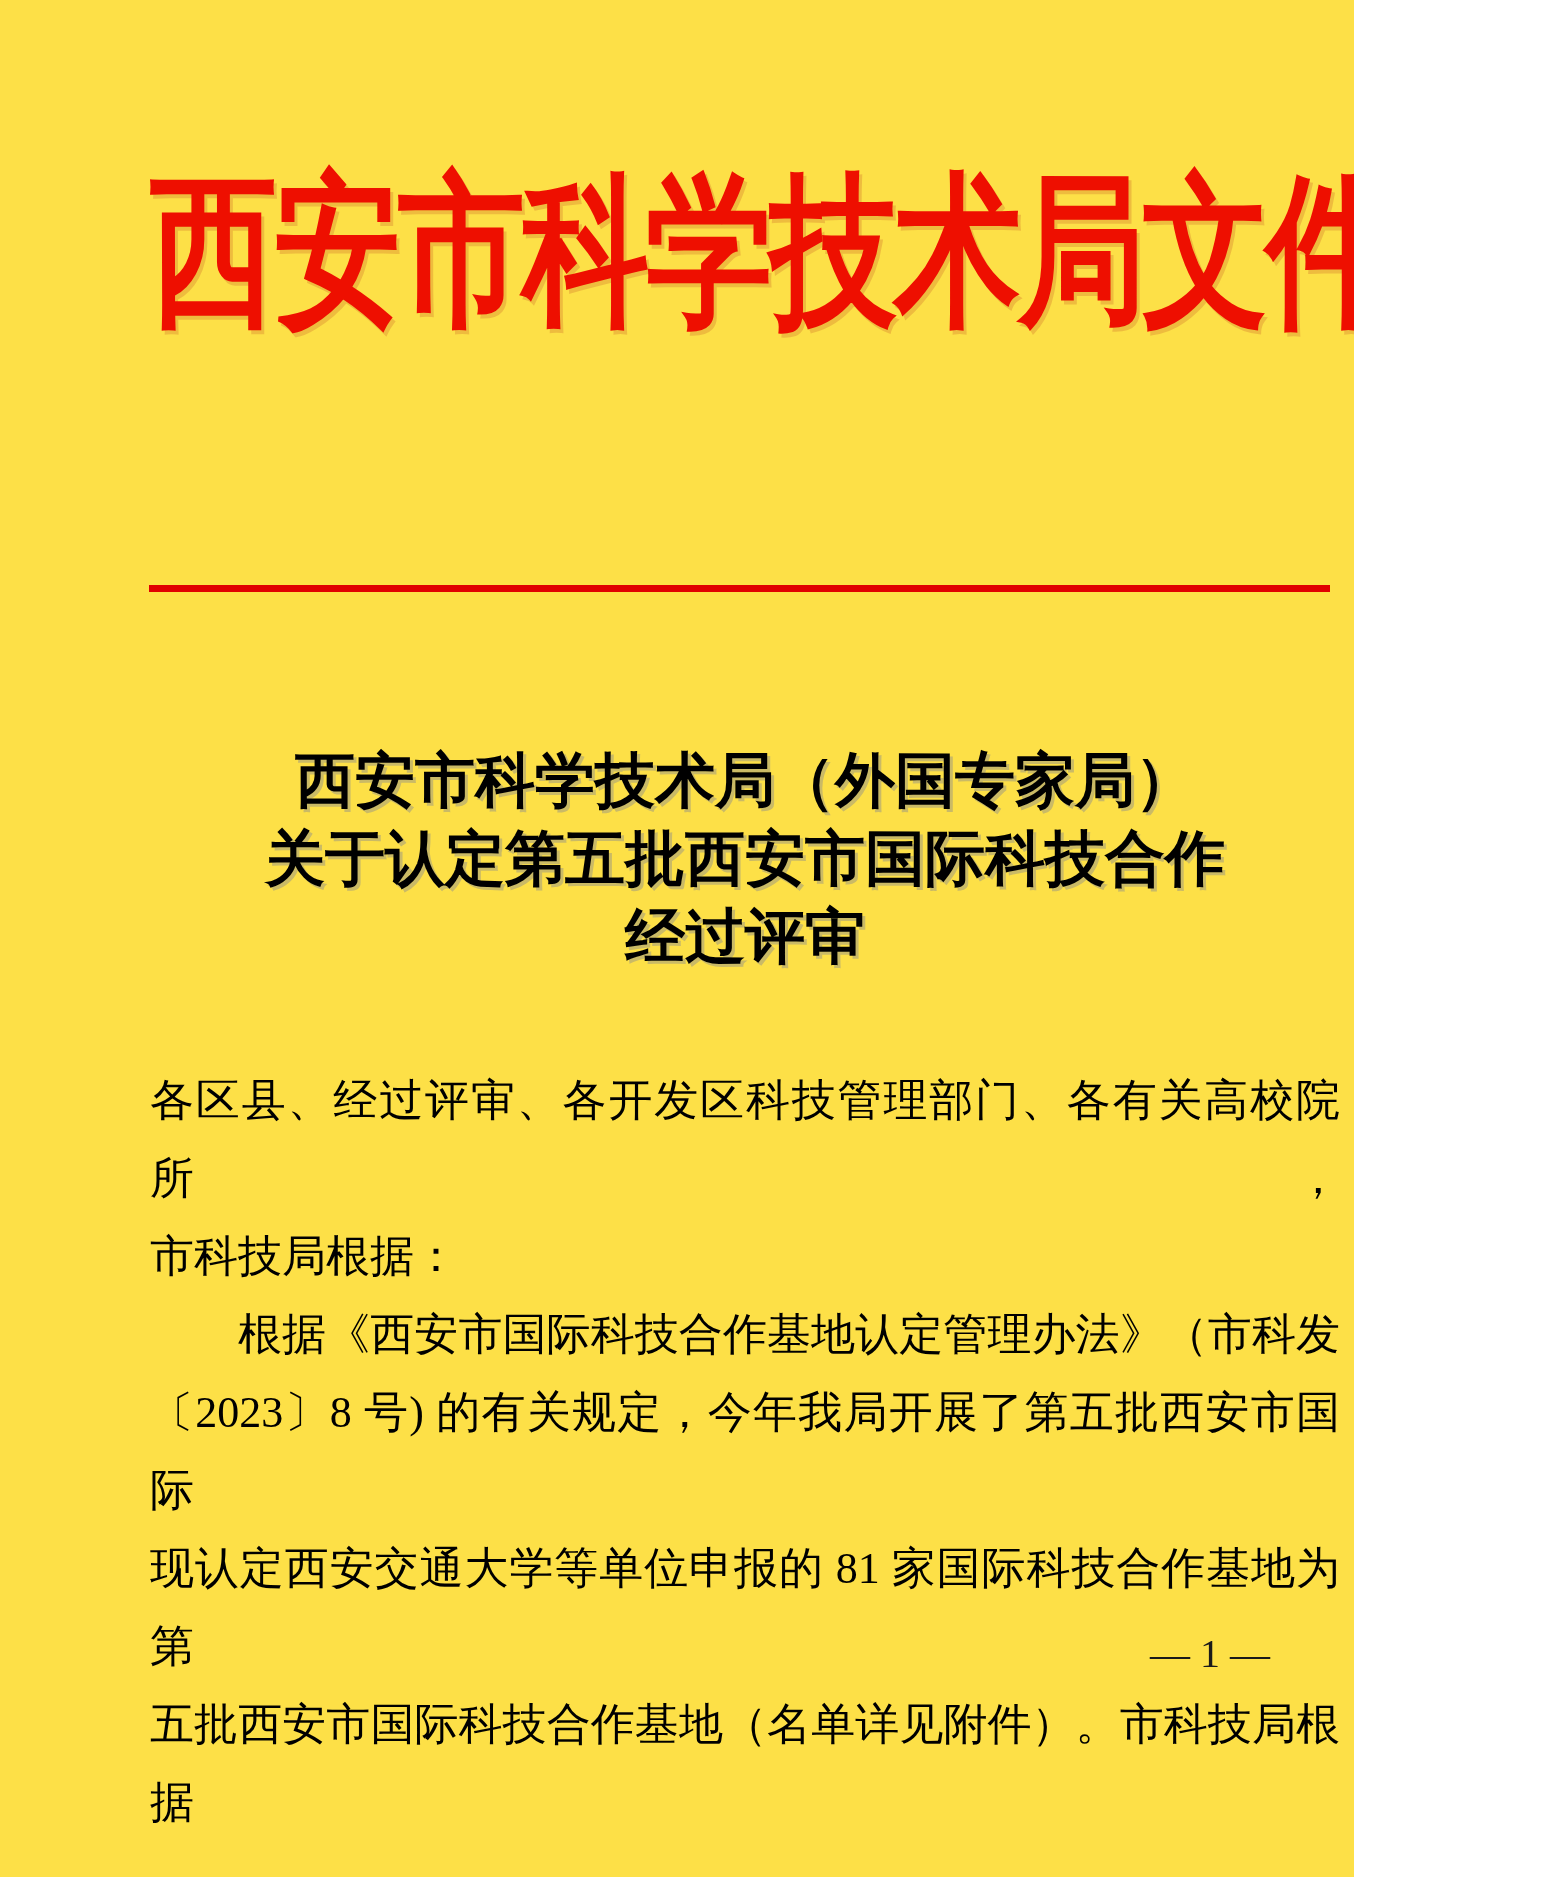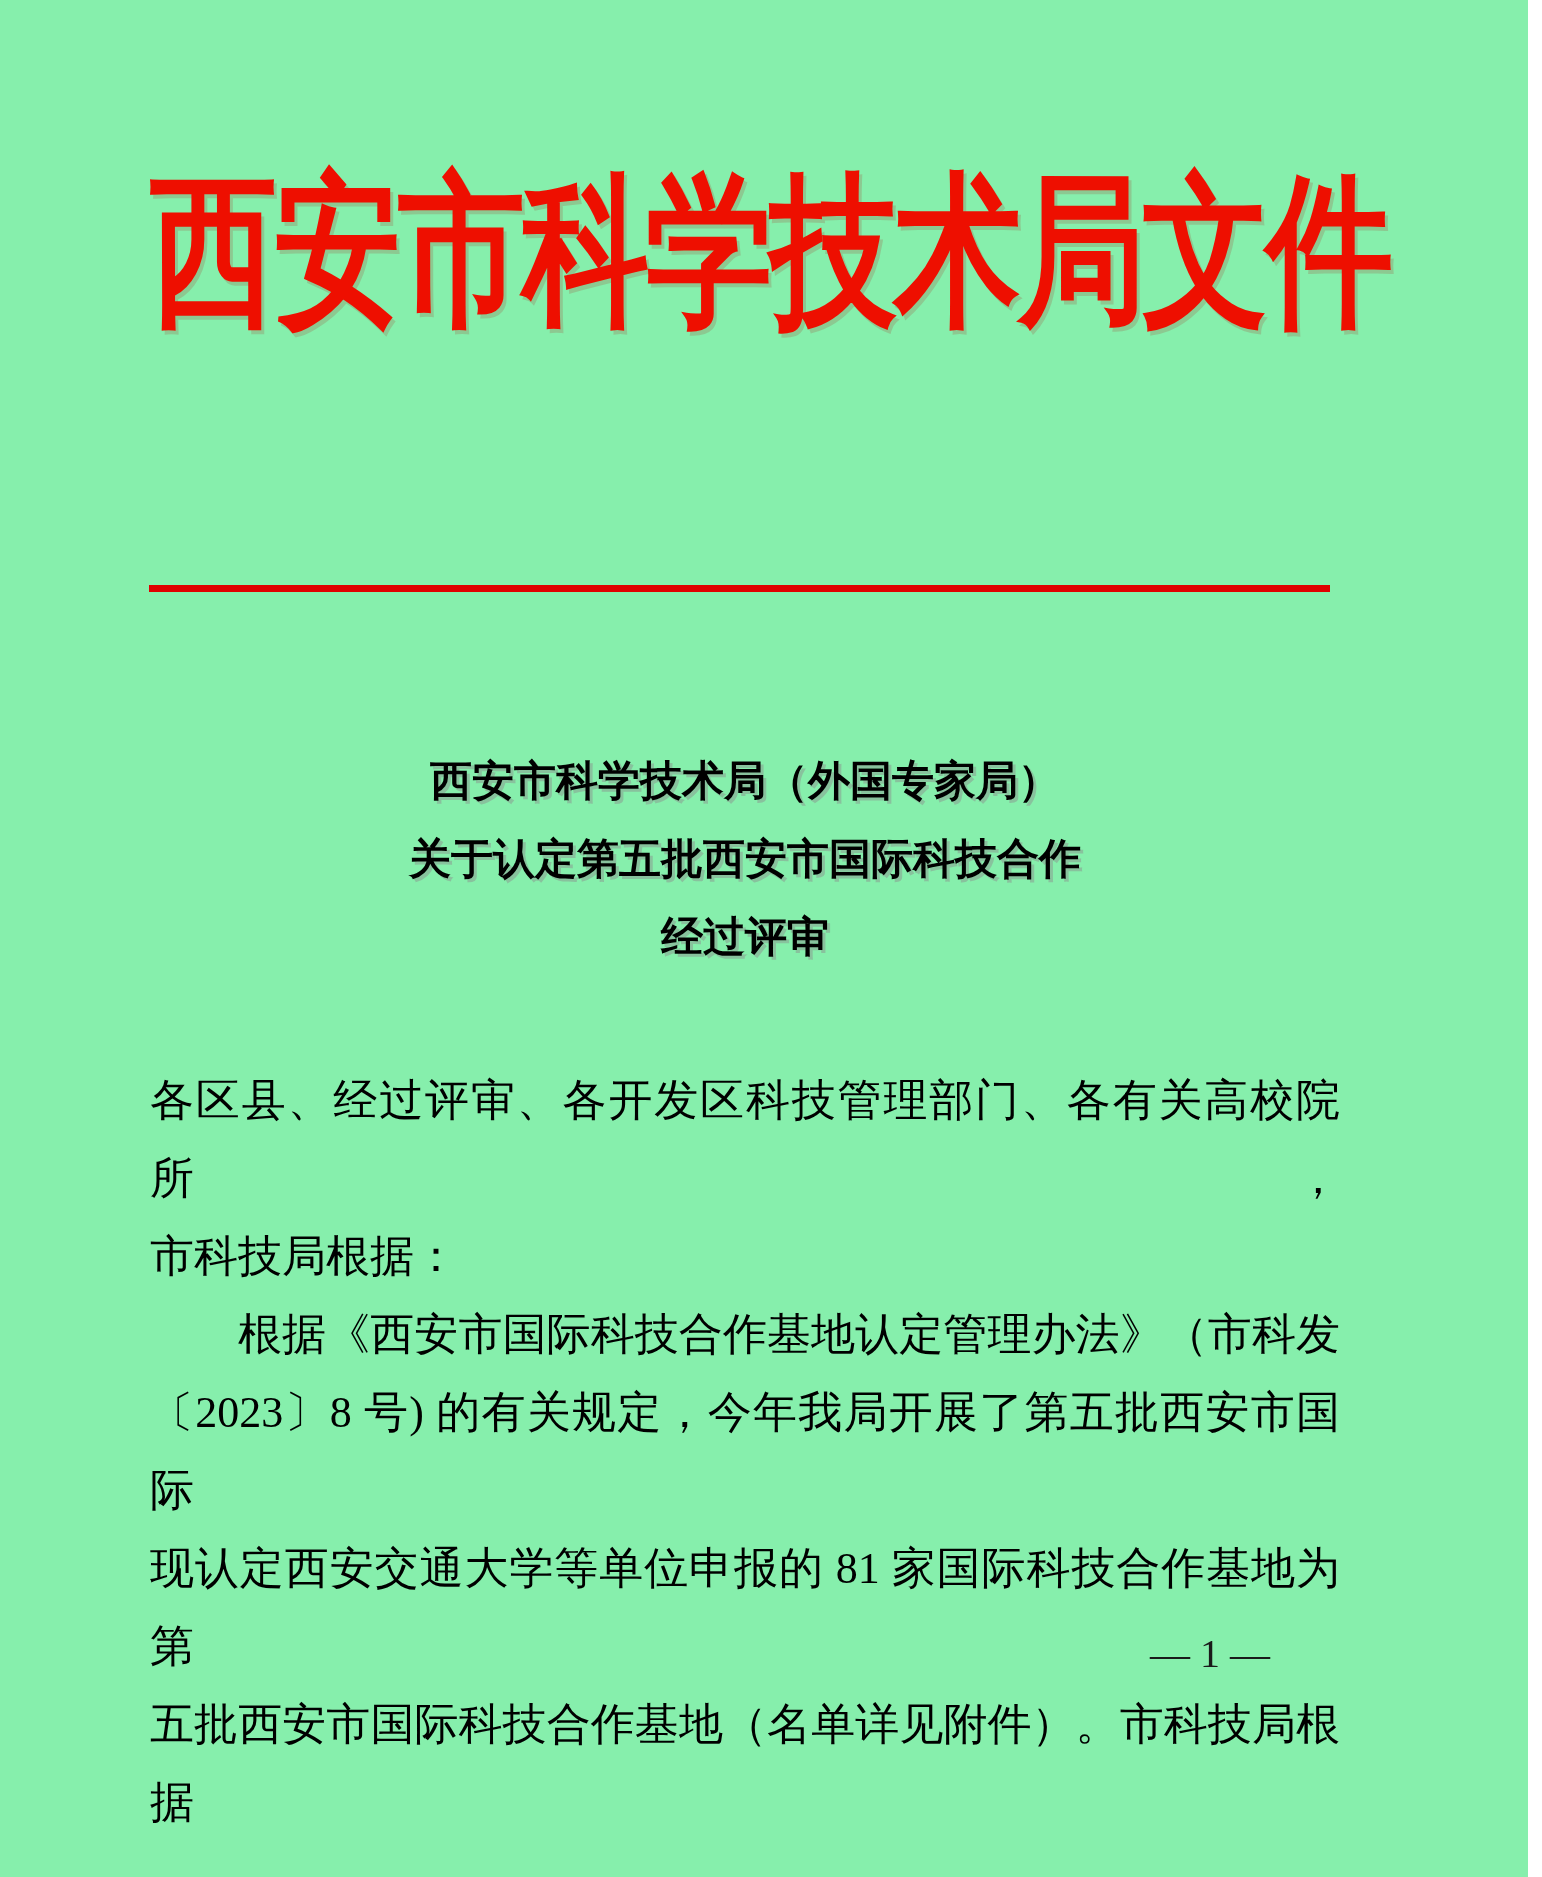--- a/index.html
+++ b/index.html
@@ -1,20 +1,20 @@
 <!DOCTYPE html>
 <html><head>
 <meta charset="utf-8">
 <style>
   html,body{margin:0;padding:0;background:#ffffff;}
   .page{
     position:relative;
-    width:1528px;
+    width:1354px;
     height:1877px;
-    background:#86efac;
+    background:#fde047;
     overflow:hidden;
     font-family:"Liberation Serif", serif;
     color:#000;
   }
   
   .agency-title{
     position:absolute;
     top:170px;
     left:150px;
     width:1190px;
@@ -49,21 +49,21 @@
     height:7px;
     background:#e00000;
   }
   
   .doc-title{
     position:absolute;
     top:742px;
     left:150px;
     width:1190px;
     text-align:center;
-    font-size:42px;
+    font-size:60px;
     font-weight:bold;
     line-height:78px;
     color:#000;
     text-shadow:3px 3px 0 rgba(140,140,140,0.45);
   }
   
   .body-block{
     position:absolute;
     top:1062px;
     left:150px;

